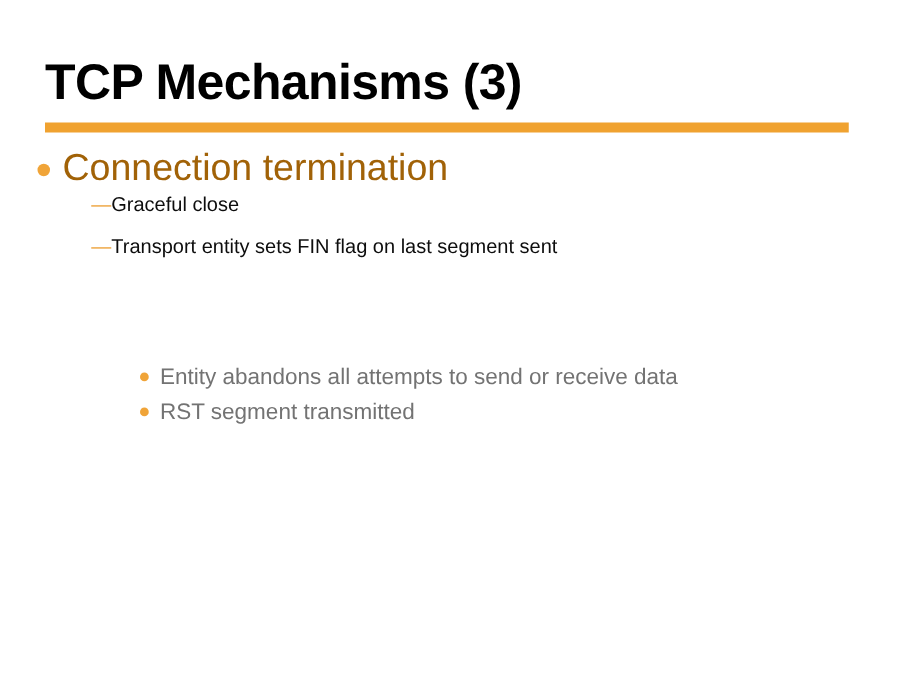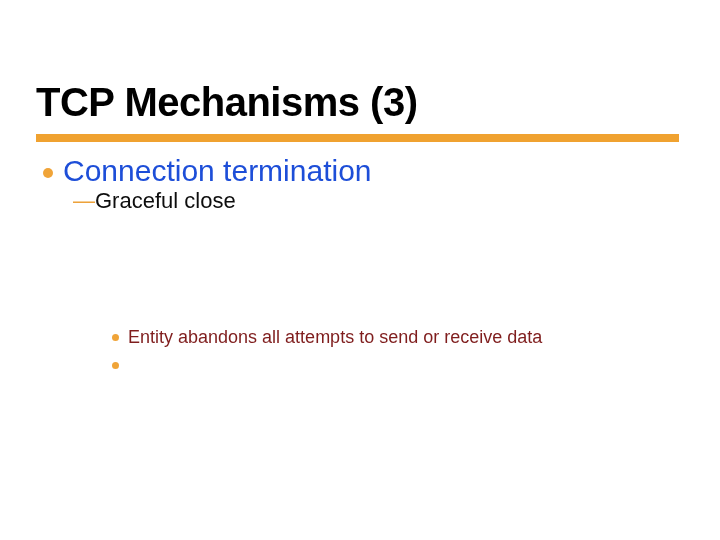--- a/index.html
+++ b/index.html
@@ -7,21 +7,20 @@
     padding: 0;
     background: #ffffff;
   }
   .slide {
     position: relative;
     width: 720px;
     height: 425px;
     background: #ffffff;
     overflow: hidden;
     font-family: "Liberation Sans", sans-serif;
-    margin-top: 36px;
   }
   .slide-title {
     position: absolute;
     left: 36px;
     top: 44px;
     width: 650px;
     font-size: 40px;
     font-weight: 700;
     letter-spacing: -0.5px;
     color: #000000;
@@ -31,65 +30,65 @@
   .title-rule {
     position: absolute;
     left: 36px;
     top: 98px;
     width: 643px;
     height: 8px;
     background: #F0A230;
   }
   .bullet-l1 {
     position: absolute;
-    left: 36px;
+    left: 23px;
     top: 117px;
     font-size: 30px;
     line-height: 36px;
-    color: #1d4ed8;
+    color: #a16207;
     white-space: nowrap;
   }
   .bullet-l1 .disc {
     display: inline-block;
     width: 10px;
     height: 10px;
     border-radius: 50%;
     background: #F0A438;
     margin-left: 7px;
     margin-right: 10px;
     vertical-align: 3px;
   }
   .list-l2 {
     position: absolute;
     left: 73px;
     top: 148px;
     margin: 0;
     padding: 0;
     list-style: none;
-    font-size: 22px;
+    font-size: 16px;
     line-height: 33px;
     color: #0d0d0d;
   }
   .list-l2 li {
     white-space: nowrap;
   }
   .list-l2 .dash {
     color: #EDA23B;
     margin-right: 0px;
   }
   .list-l3 {
     position: absolute;
     left: 112px;
     top: 287px;
     margin: 0;
     padding: 0;
     list-style: none;
     font-size: 18px;
     line-height: 28px;
-    color: #7f1d1d;
+    color: #737373;
   }
   .list-l3 li {
     position: relative;
     padding-left: 16px;
     white-space: nowrap;
   }
   .list-l3 li .disc {
     position: absolute;
     left: 0;
     top: 11px;
@@ -107,20 +106,21 @@
   <div class="slide-title">TCP Mechanisms (3)</div>
 
   <div class="title-rule"></div>
 
   <div class="bullet-l1">
     <span class="disc"></span><span>Connection termination</span>
   </div>
 
   <ul class="list-l2">
     <li><span class="dash">—</span><span>Graceful close</span></li>
+    <li><span class="dash">—</span><span>Transport entity sets FIN flag on last segment sent</span></li>
   </ul>
 
   <ul class="list-l3">
     <li><span class="disc"></span><span>Entity abandons all attempts to send or receive data</span></li>
-    <li><span class="disc"></span></li>
+    <li><span class="disc"></span><span>RST segment transmitted</span></li>
   </ul>
 
 </div>
 
 </body></html>

